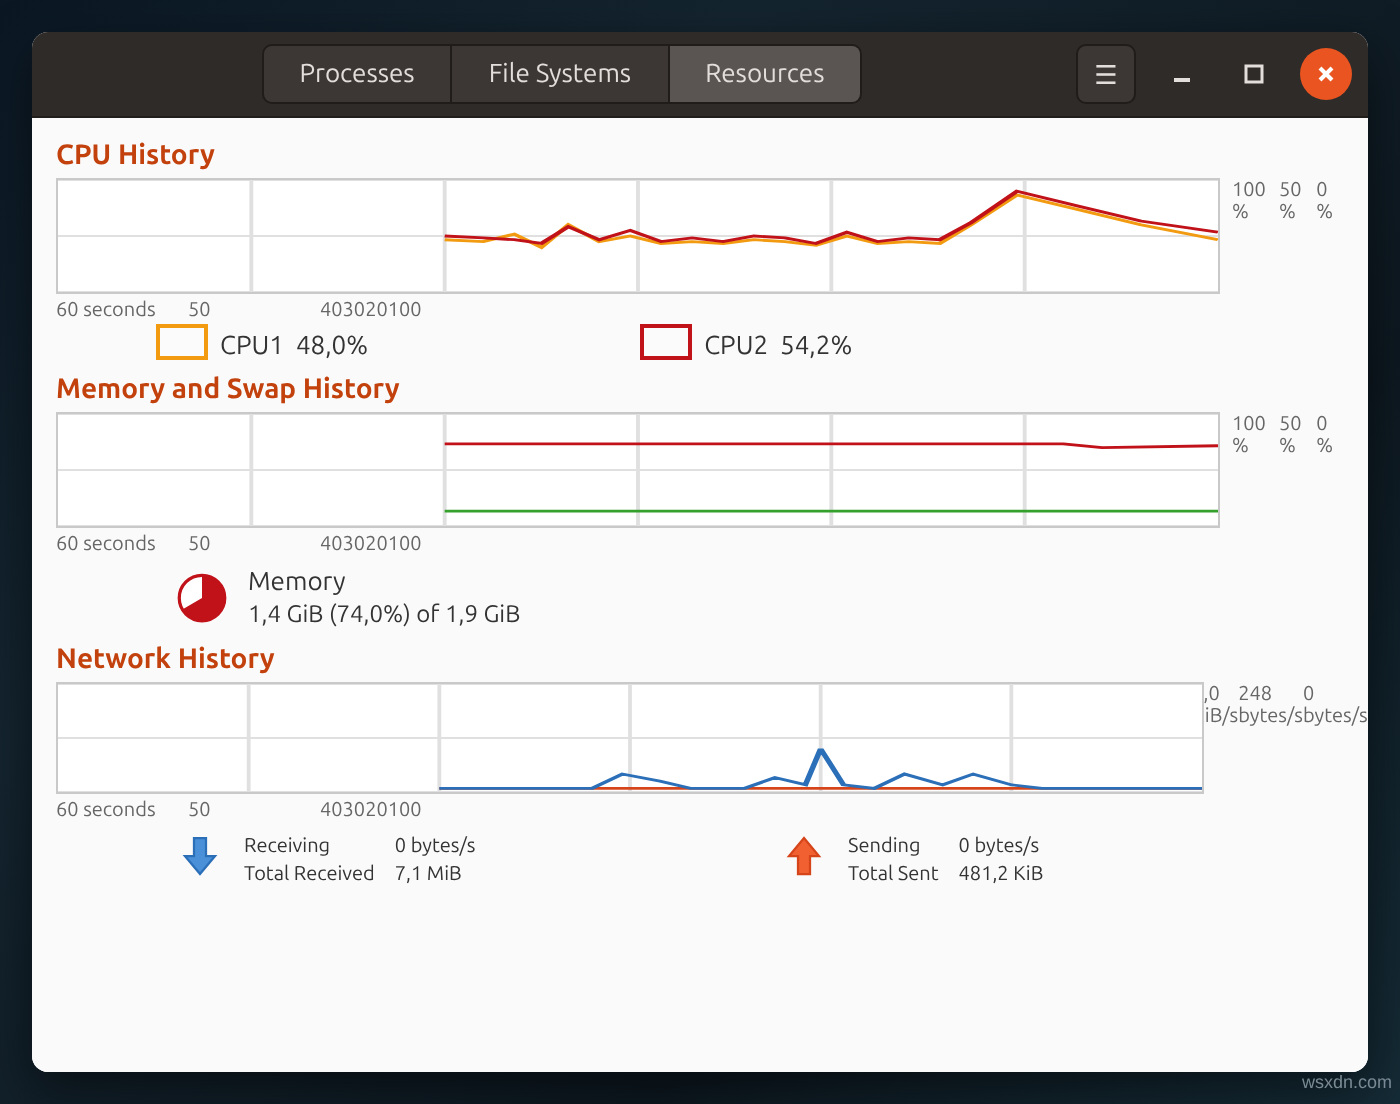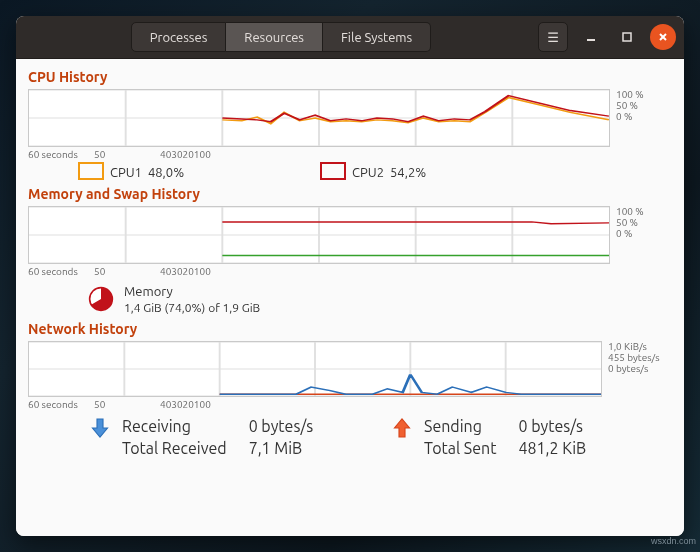--- a/index.html
+++ b/index.html
@@ -14,54 +14,54 @@
   .tab-btn.active{background:#5a5553}
   .titlebar-right{display:flex;align-items:center;gap:10px}
   .hamburger{width:28px;height:28px;border:1px solid #1f1c1a;border-radius:5px;background:#3c3735;display:flex;align-items:center;justify-content:center;color:#e3dedb;cursor:pointer}
   .win-btn{width:26px;height:26px;border-radius:50%;display:flex;align-items:center;justify-content:center;cursor:pointer;color:#e3dedb;font-size:12px}
   .win-btn.close{background:#e95420;color:#fff}
   .content{padding:6px 12px 4px;height:calc(100% - 42px);overflow:hidden;box-sizing:border-box;background:#fafafa}
   .section-title{font-size:14px;font-weight:bold;color:#c2410c;margin:4px 0 2px}
   .chart-wrap{display:flex;align-items:stretch}
   .chart-box{position:relative;flex:1;height:56px;border:1px solid #c9c9c9;background:#fff;margin-top:2px}
   .chart-box.net{height:54px}
-  .y-axis{width:56px;display:flex;flex-direction:column;justify-content:flex-start;padding:2px 0 2px 6px;font-size:10px;color:#666}
+  .y-axis{width:56px;display:flex;flex-direction:row;justify-content:center;padding:2px 0 2px 6px;font-size:10px;color:#666}
   .y-axis.net{width:64px}
   .x-axis{display:flex;justify-content:space-between;font-size:10px;color:#666;margin-top:2px}
   .x-axis span:first-child{width:66px}
   .x-axis .ticks{flex:1;display:flex;justify-content:flex-start;padding-right:0}
   .chart-svg{position:absolute;inset:0;width:100%;height:100%}
   .legend-row{display:flex;gap:36px;margin:2px 0 6px 50px;font-size:13px;align-items:flex-end}
   .swatch{width:22px;height:14px;border:2px solid;background:rgba(255,255,255,.3);display:inline-block;margin-right:6px;vertical-align:-3px}
   .swatch.cpu1{border-color:#f29b11}
   .swatch.cpu2{border-color:#c1121a}
   .pie{width:26px;height:26px;border-radius:50%;flex-shrink:0}
   .mem-row{display:flex;gap:4px;margin:6px 0 6px 60px;align-items:center}
   .mem-item{display:flex;gap:10px;align-items:center;flex:1}
   .mem-text{font-size:13px;line-height:1.3}
   .mem-text .lbl{font-weight:normal}
   .mem-text .val{font-size:12px}
   .net-row{display:flex;gap:20px;margin:6px 0 0 60px;align-items:flex-start}
   .net-item{display:flex;gap:10px;align-items:flex-start;flex:1}
   .arrow{width:24px;height:24px;flex-shrink:0}
-  .net-table{display:grid;grid-template-columns:auto auto;column-gap:22px;font-size:16px;line-height:1.35}
+  .net-table{display:grid;grid-template-columns:auto auto;column-gap:10px;font-size:10px;line-height:1.35}
   .grid-line{stroke:#e0e0e0;stroke-width:1}
   .series{fill:none;stroke-width:1.5}
   .watermark{position:absolute;right:4px;bottom:6px;font-size:9px;color:#7a8a94;font-family:Liberation Sans, sans-serif}
 </style>
 </head>
 <body>
 
 <div class="desktop">
   <div class="window">
     <div class="titlebar">
       <div class="tab-group">
         <div class="tab-btn">Processes</div>
+        <div class="tab-btn">File Systems</div>
         <div class="tab-btn active">Resources</div>
-        <div class="tab-btn">File Systems</div>
       </div>
       <div class="titlebar-right">
         <div class="hamburger">
           <span>☰</span>
         </div>
         <div class="win-btn">
           <svg width="12" height="12">
               <line x1="2" y1="9" x2="10" y2="9" stroke="#e3dedb" stroke-width="2"></line>
             </svg>
         </div>
@@ -178,21 +178,21 @@
             <line class="grid-line" x1="100" y1="0" x2="100" y2="60"></line>
             <line class="grid-line" x1="150" y1="0" x2="150" y2="60"></line>
             <line class="grid-line" x1="200" y1="0" x2="200" y2="60"></line>
             <line class="grid-line" x1="250" y1="0" x2="250" y2="60"></line>
             <path class="series" stroke="#d6441a" d="M100,58 L300,58"></path>
             <path class="series" stroke="#2b6fb8" d="M100,58 L140,58 L148,50 L158,54 L166,58 L180,58 L188,52 L196,56 L200,36 L206,56 L214,58 L222,50 L232,56 L240,50 L250,56 L258,58 L300,58"></path>
           </svg>
         </div>
         <div class="y-axis net">
           <span>1,0 KiB/s</span>
-          <span>455 bytes/s</span>
+          <span>248 bytes/s</span>
           <span>0 bytes/s</span>
         </div>
       </div>
       <div class="x-axis">
         <span>60 seconds</span>
         <div class="ticks">
           <span>50</span>
           <span>40</span>
           <span>30</span>
           <span>20</span>

